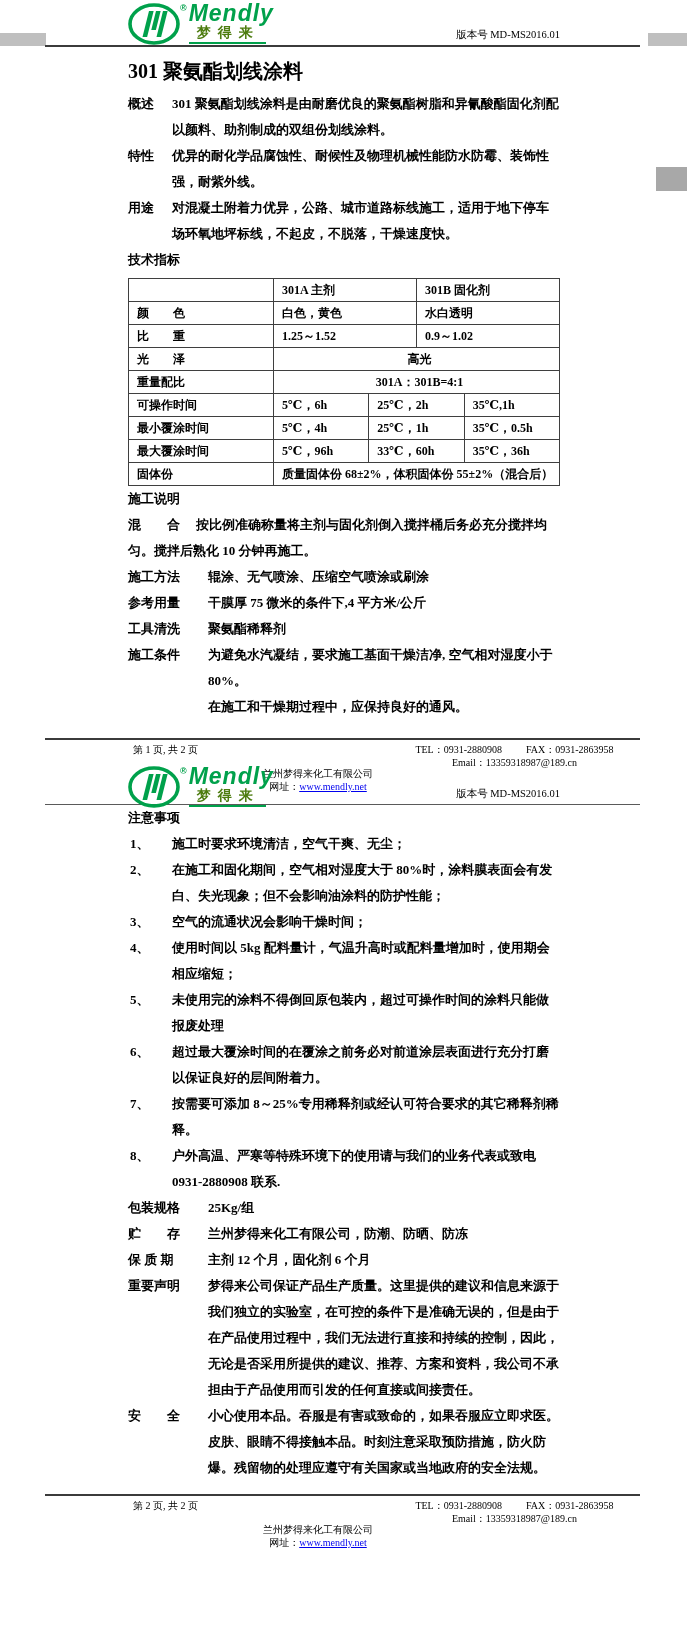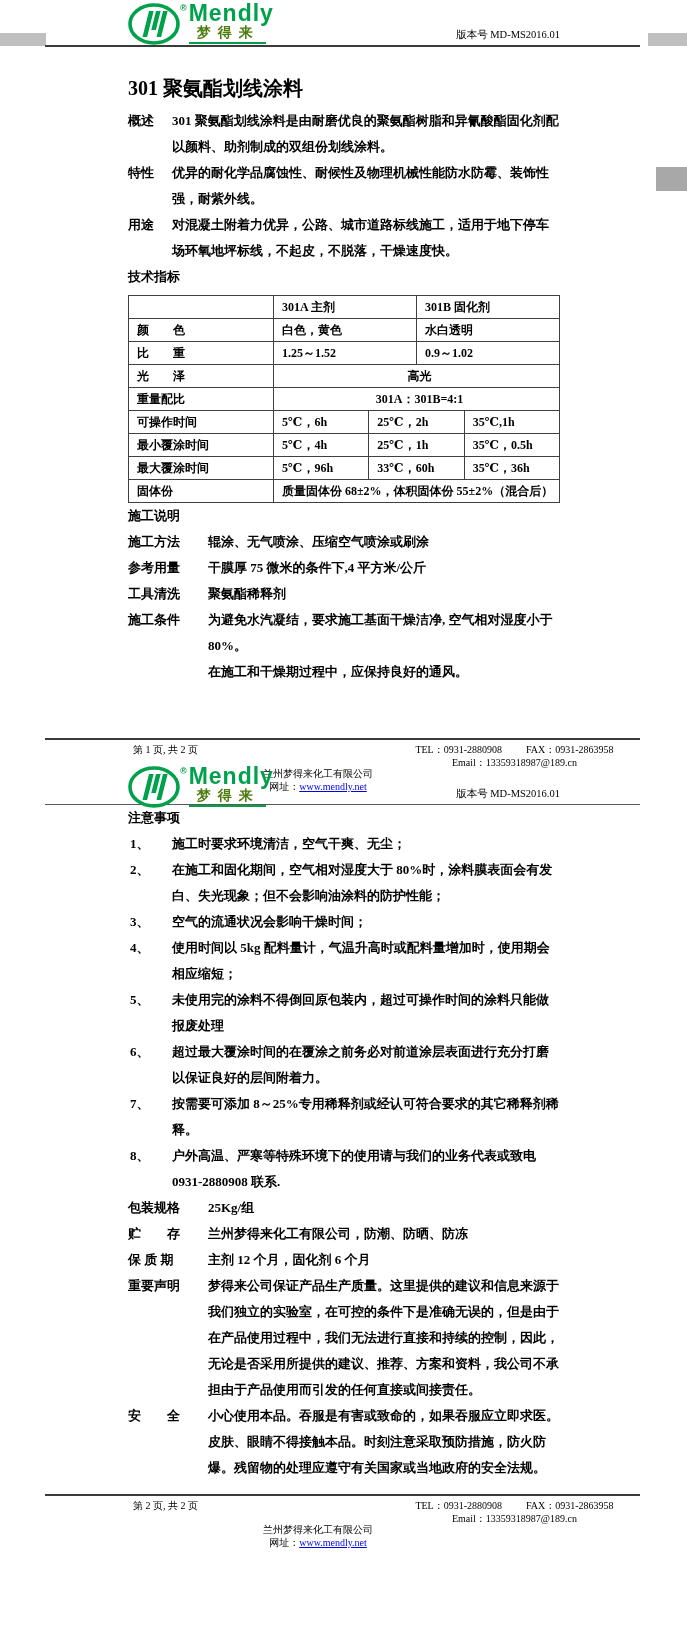--- a/index.html
+++ b/index.html
@@ -22,33 +22,33 @@
   .hdr1 { height:45px; border-bottom:2px solid #3b3b3b; }
   .hdr2 { height:40px; border-bottom:1px solid #5a5a5a; }
 
   .logo { position:absolute; left:83px; top:3px; display:flex; align-items:flex-start; }
   .hdr2 .logo { top:2px; }
   .logo svg { display:block; }
   .reg { color:#00A14B; font-size:9px; line-height:10px; font-family:"Liberation Sans",sans-serif; margin:0 2px 0 -4px; }
   .wordmark { display:flex; flex-direction:column; }
   .brand {
     font-family:"Liberation Sans","DejaVu Sans",sans-serif; font-weight:bold;
-    color:#00A14B; font-size:23px; line-height:21px; letter-spacing:1px;
+    color:#00A14B; font-size:23px; line-height:21px; letter-spacing:1px;font-style:italic;
   }
   .brand-cn {
     font-size:14px; line-height:17px; color:#4d7c0f; letter-spacing:7px;
     border-bottom:2px solid #00A14B; width:fit-content; padding:0 6px 1px 8px;
   }
   .version { position:absolute; right:80px; bottom:4px; font-size:10.5px; line-height:12px; font-weight:normal; }
 
   .body-col { position:absolute; left:128px; width:432px; }
   .p1-body { top:47px; }
   .p2-body { top:41px; }
 
-  h1.title { font-size:20px; line-height:26px; margin:28px 0 7px 0; }
+  h1.title { font-size:20px; line-height:26px; margin:11px 0 7px 0; }
   .sec { position:relative; padding-left:44px; }
   .sec-label { position:absolute; left:0; top:0; }
   h2.h { font-size:13px; margin:0; }
   .h-tech { margin-top:4px; }
   .h-cons { margin-top:16px; }
   .h-notes { margin-top:9px; }
 
   table.tech { border-collapse:collapse; table-layout:fixed; width:432px; margin-top:5px; font-size:12px; }
   table.tech td { border:1px solid #3f3f3f; height:22px; line-height:15px; padding:0 2px 0 8px; vertical-align:middle; overflow:hidden; white-space:nowrap; }
   td.tc { text-align:center; padding:0; }
@@ -180,20 +180,23 @@
         </tr>
         <tr>
           <td>固体份</td>
           <td colspan="6" class="tw">质量固体份 68±2%，体积固体份 55±2%（混合后）</td>
         </tr>
       </tbody>
         </table>
 
       <h2 class="h h-cons">施工说明</h2>
 
+      <p class="mix">
+        <span class="mix-label">混　　合</span><span>按比例准确称量将主剂与固化剂倒入搅拌桶后务必充分搅拌均匀。搅拌后熟化 10 分钟再施工。</span>
+      </p>
 
       <div class="crow">
         <span class="lab">施工方法</span>
         <span>辊涂、无气喷涂、压缩空气喷涂或刷涂</span>
       </div>
       <div class="crow">
         <span class="lab">参考用量</span>
         <span>干膜厚 75 微米的条件下,4 平方米/公斤</span>
       </div>
       <div class="crow">

